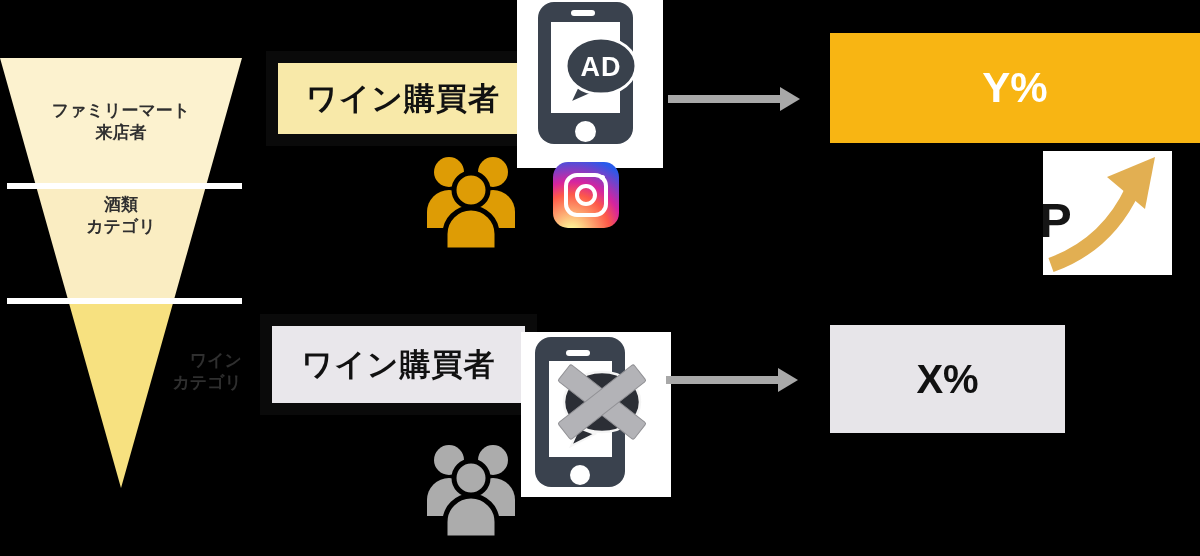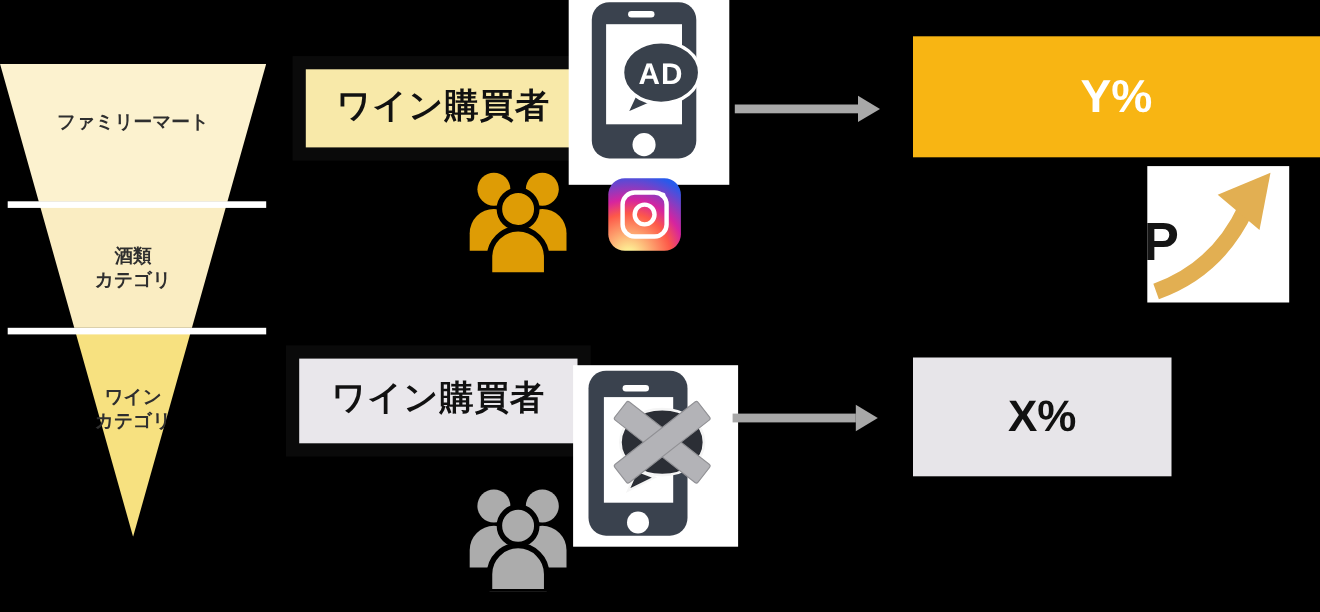--- a/index.html
+++ b/index.html
@@ -11,28 +11,28 @@
   .funnel{left:0;top:58px;width:242px;height:430px;}
   .funnel-clip{position:absolute;inset:0;clip-path:polygon(0 0,100% 0,50% 100%);}
   .band{position:absolute;left:0;width:100%;}
   .band0{top:0;height:125px;background:#FCF2CF;}
   .band1{top:125px;height:115px;background:#FAEDC2;}
   .band2{top:240px;height:190px;background:#F7E180;}
   .fline{position:absolute;left:7px;width:235px;height:6px;background:#fff;}
   .fline1{top:125px;} .fline2{top:240px;}
   .ftext{position:absolute;left:0;width:242px;text-align:center;
          font-size:17px;font-weight:700;color:#2F2F2F;line-height:22px;}
-  .ft0{top:42px;} .ft1{top:164px;text-align:center;} .ft2{top:292px;}
+  .ft0{top:42px;} .ft1{top:136px;text-align:center;} .ft2{top:292px;text-align:right;}
   .ftext span{display:block;}
 
   
   .grouplabel{display:flex;flex-direction:column;justify-content:center;align-items:center;
               text-align:center;font-weight:900;color:#111;
               font-size:31px;line-height:35px;letter-spacing:1px;
-              box-shadow:0 0 0 12px #0a0a0a;font-family:Liberation Mono, monospace;}
+              box-shadow:0 0 0 12px #0a0a0a;}
   .treat-label{left:278px;top:63px;width:250px;height:71px;background:#F8E9A9;}
   .ctrl-label{left:272px;top:326px;width:253px;height:77px;background:#E9E7EB;}
   .grouplabel span{display:block;}
 
   
   .phone-bg{background:#fff;}
   .phone-bg.top{left:517px;top:0;width:146px;height:168px;}
   .phone-bg.bottom{left:521px;top:332px;width:150px;height:165px;}
   .phone-body{position:absolute;background:#3A424E;border-radius:16px;}
   .phone-body.a{left:21px;top:2px;width:95px;height:142px;}
@@ -82,20 +82,21 @@
   <div class="abs funnel">
     <div class="funnel-clip">
       <div class="band band0"></div>
       <div class="band band1"></div>
       <div class="band band2"></div>
     </div>
     <div class="fline fline1"></div>
     <div class="fline fline2"></div>
     <div class="ftext ft0">
       <span>ファミリーマート</span>
+      <span>来店者</span>
     </div>
     <div class="ftext ft1">
       <span>酒類</span>
       <span>カテゴリ</span>
     </div>
     <div class="ftext ft2">
       <span>ワイン</span>
       <span>カテゴリ</span>
     </div>
   </div>

